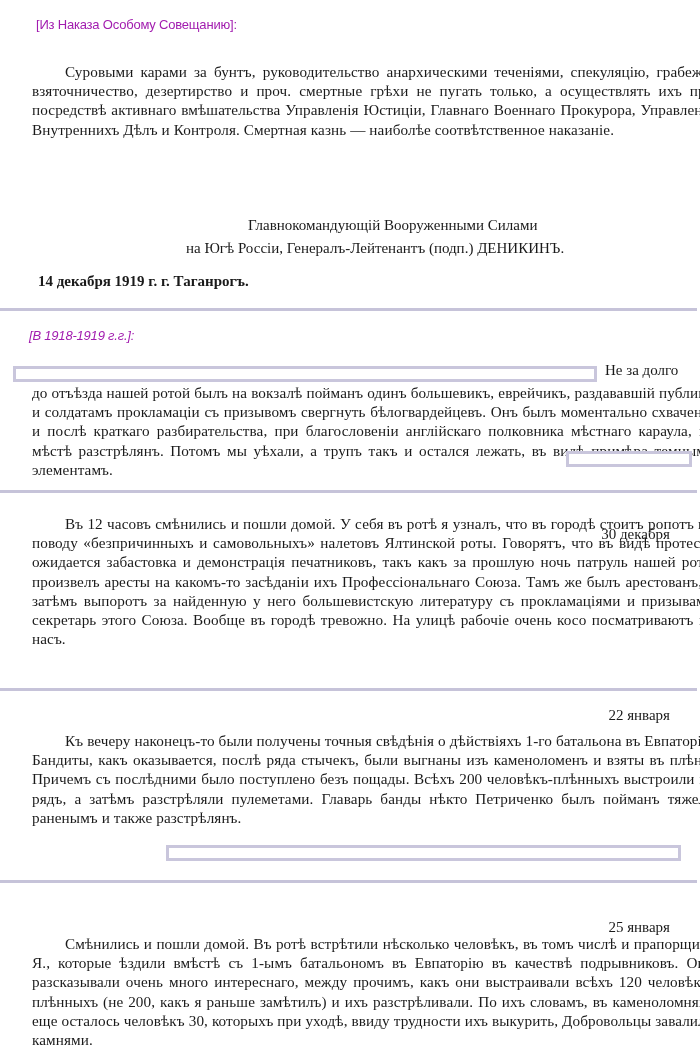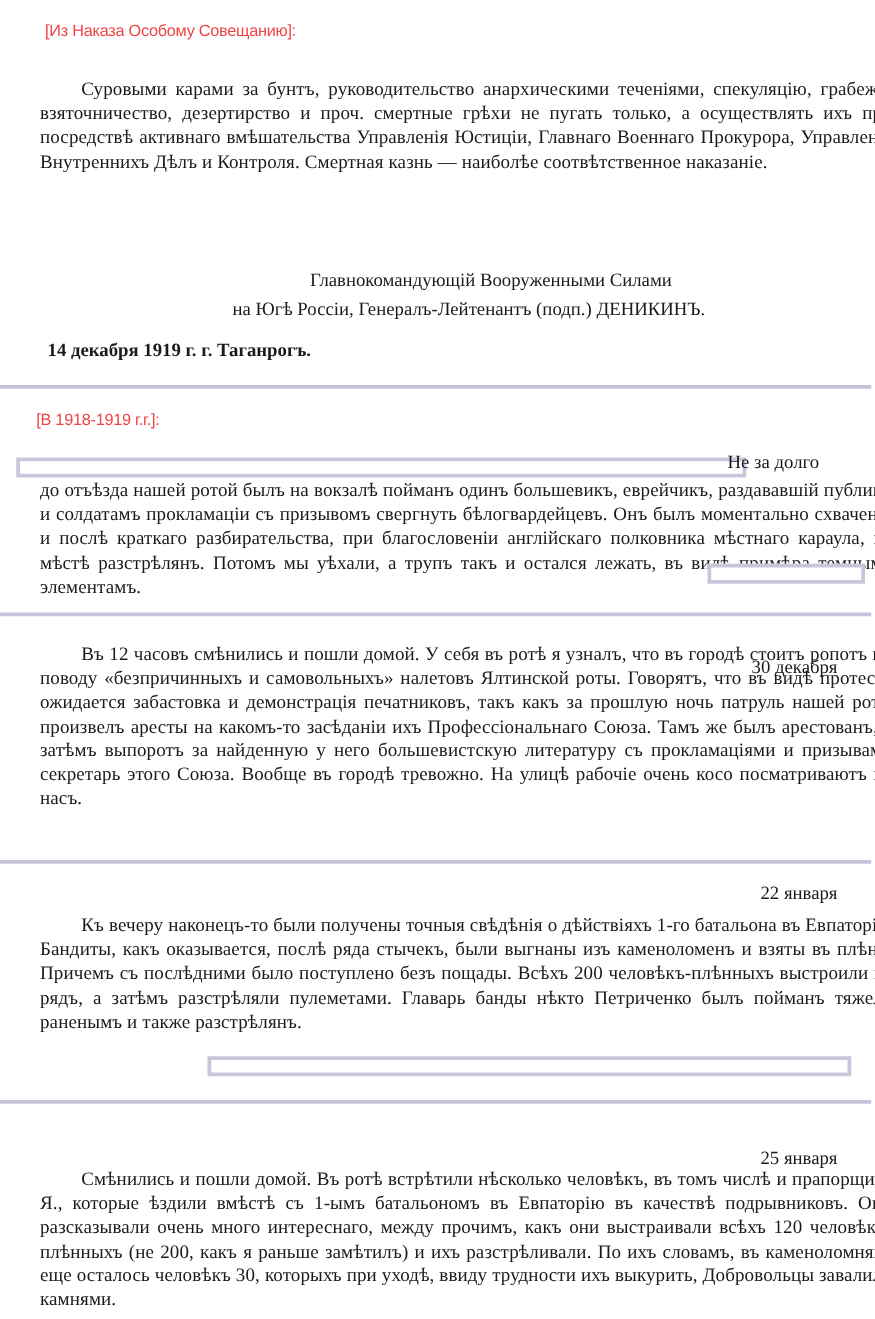--- a/index.html
+++ b/index.html
@@ -4,21 +4,21 @@
 <style>
   html, body { margin: 0; padding: 0; background: #ffffff; }
   body {
     width: 700px; height: 1055px; position: relative; overflow: hidden;
     font-family: "Liberation Serif", "DejaVu Serif", serif;
     color: #1a1a1a;
   }
   .label {
     position: absolute;
     font-family: "Liberation Sans", "DejaVu Sans", sans-serif;
-    font-size: 13px; color: #ef4444;
+    font-size: 13px; color: #a21caf;
     letter-spacing: -0.2px;
   }
   .para {
     position: absolute; left: 14px; width: 682px;
     font-size: 15.2px; line-height: 19.2px;
     text-align: justify; text-align-last: left;
     letter-spacing: 0.1px;
     margin-left: 18px;
   }
   .para .indent { display: inline-block; width: 33px; }
@@ -47,24 +47,24 @@
 <div class="para" style="top:62px;">
   <span class="indent"></span><span>Суровыми карами за бунтъ, руководительство анархическими теченiями, спекуляцiю, грабежъ, взяточничество, дезертирство и проч. смертные грѣхи не пугать только, а осуществлять ихъ при посредствѣ активнаго вмѣшательства Управленiя Юстицiи, Главнаго Военнаго Прокурора, Управленiя Внутреннихъ Дѣлъ и Контроля. Смертная казнь — наиболѣе соотвѣтственное наказанiе.</span>
 </div>
 
 <div class="sig" style="left:248px; top:217px;text-align:center;">Главнокомандующiй Вооруженными Силами</div>
 <div class="sig" style="left:186px; top:240px;">на Югѣ Россiи, Генералъ-Лейтенантъ (подп.) ДЕНИКИНЪ.</div>
 <div class="dateline" style="top:273px;">14 декабря 1919 г. г. Таганрогъ.</div>
 
 <div class="sep" style="top:308px;"></div>
 
-<div class="label" style="left:29px; top:328px;">[В 1918-1919 г.г.]:</div>
+<div class="label" style="left:29px; top:328px;font-style:italic;">[В 1918-1919 г.г.]:</div>
 
 <div class="redact" style="left:13px; top:366px; width:578px;"></div>
-<div class="sig" style="left:582px; top:362px;">Не за долго</div>
+<div class="sig" style="left:605px; top:362px;">Не за долго</div>
 
 <div class="para" style="top:383px;">
   <span>до отъѣзда нашей ротой былъ на вокзалѣ пойманъ одинъ большевикъ, еврейчикъ, раздававшiй публикѣ и солдатамъ прокламацiи съ призывомъ свергнуть бѣлогвардейцевъ. Онъ былъ моментально схваченъ, и послѣ краткаго разбирательства, при благословенiи англiйскаго полковника мѣстнаго караула, на мѣстѣ разстрѣлянъ. Потомъ мы уѣхали, а трупъ такъ и остался лежать, въ видѣ примѣра темнымъ элементамъ.</span>
 </div>
 <div class="redact" style="left:566px; top:451px; width:120px;"></div>
 
 <div class="sep" style="top:490px;"></div>
 
 <div class="date" style="top:526px;">30 декабря</div>
 <div class="para" style="top:514px;">

